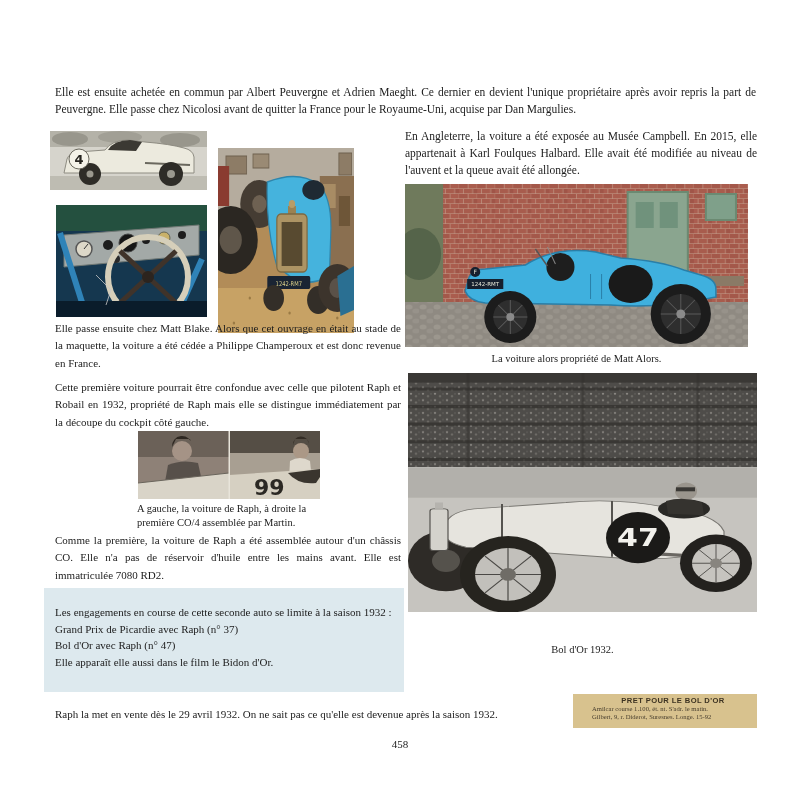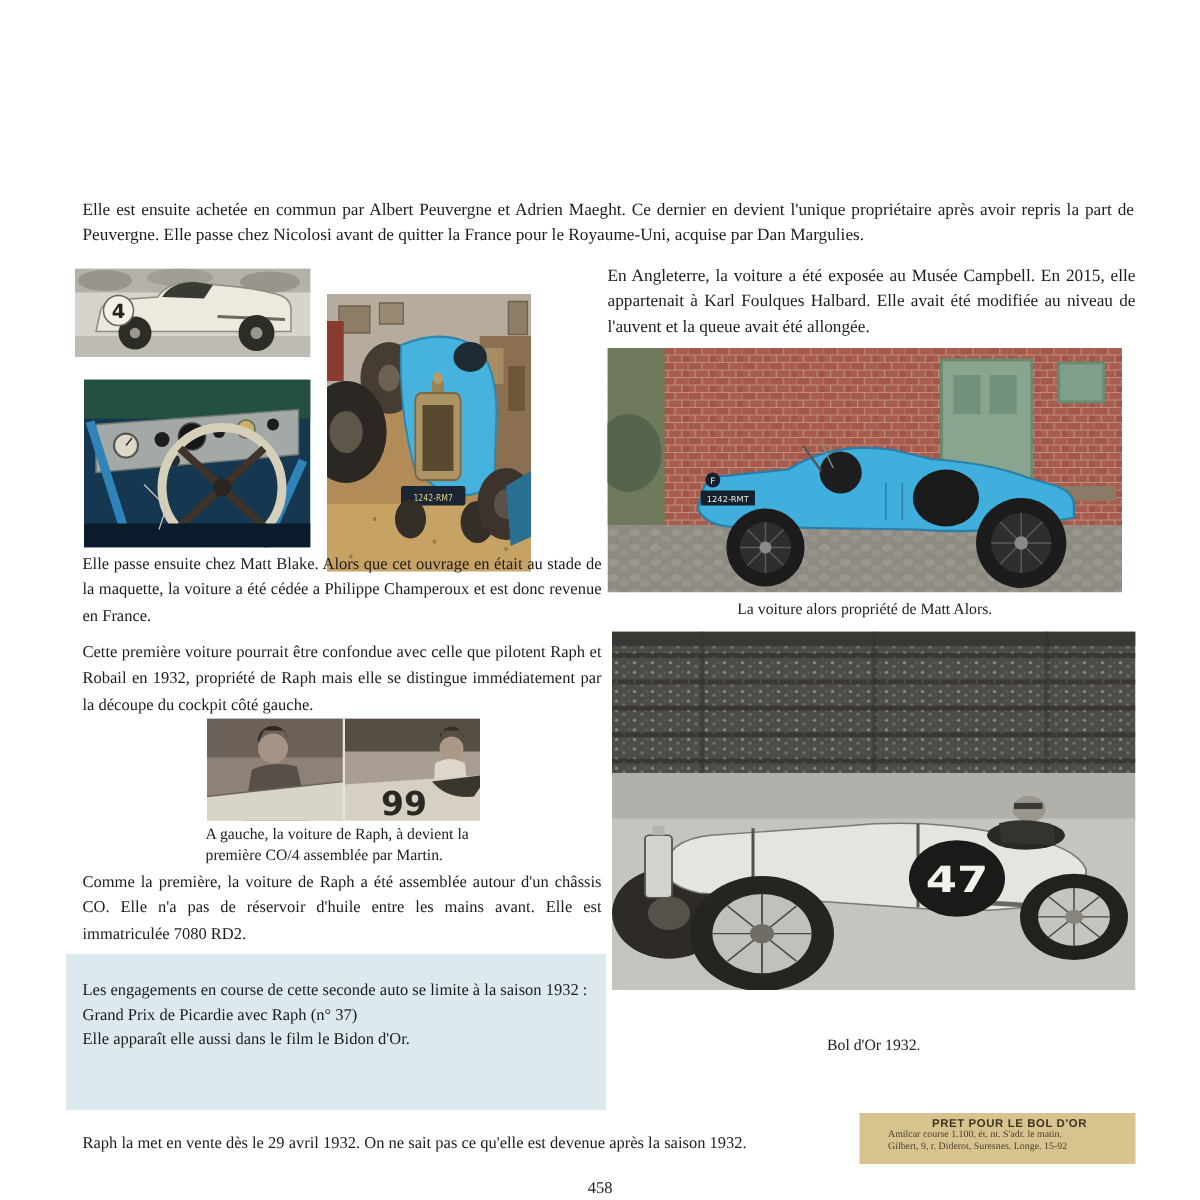--- a/index.html
+++ b/index.html
@@ -1,20 +1,20 @@
 <!DOCTYPE html>
 <html><head>
 <meta charset="utf-8">
 <style>
   html,body{margin:0;padding:0;}
   body{
     width:800px;height:800px;background:#ffffff;position:relative;
     font-family:"Liberation Serif", serif;color:#1c1c1c;overflow:hidden;
   }
-  .abs{position:absolute;margin-top:48px;}
+  .abs{position:absolute;}
   .para{font-size:11.5px;line-height:17px;text-align:justify;}
   .para-sm{font-size:11px;line-height:17.3px;text-align:justify;}
   .caption{font-size:10.5px;line-height:13.5px;text-align:center;color:#222;}
   .photo{display:block;}
   .photo svg{display:block;width:100%;height:100%;}
   #intro-para{left:55px;top:84px;width:701px;}
   #photo-car4{left:50px;top:131px;width:157px;height:59px;}
   #photo-cockpit{left:56px;top:205px;width:151px;height:112px;}
   #photo-workshop{left:218px;top:148px;width:136px;height:185px;}
   #england-para{left:405px;top:128px;width:352px;}
@@ -223,29 +223,30 @@
     <path d="M155,14 A8,8 0 0 1 171,13 L169,8 L157,8 Z" fill="#332c25"></path>
     <path d="M150,68 L152,30 Q162,24 172,30 L176,68 Z" fill="#ded8cc"></path>
     <polygon points="91,44 182,38 182,68 91,68" fill="#d6d0c2"></polygon>
     <path d="M150,42 Q160,54 178,52 L182,46 L182,38 Z" fill="#3a352e"></path>
     <text x="116" y="64" font-family="DejaVu Sans, sans-serif" font-size="22" font-weight="bold" fill="#2b2823">99</text>
     <rect x="90.5" width="1.5" height="68" fill="#e8e4da"></rect>
   </svg>
 </div>
 
 <div class="abs caption" id="caption-raph" style="text-align:left;">
-  <div>A gauche, la voiture de Raph, à devient la</div>
+  <div>A gauche, la voiture de Raph, à droite la</div>
   <div>première CO/4 assemblée par Martin.</div>
 </div>
 
 <div class="abs para-sm" id="chassis-para">Comme la première, la voiture de Raph a été assemblée autour d'un châssis CO. Elle n'a pas de réservoir d'huile entre les mains avant. Elle est immatriculée 7080 RD2.</div>
 
 <div class="abs" id="engagements-highlight" style="background-color: rgb(221, 233, 238);">
   <div>Les engagements en course de cette seconde auto se limite à la saison 1932 :</div>
   <div>Grand Prix de Picardie avec Raph (n° 37)</div>
+  <div>Bol d'Or avec Raph (n° 47)</div>
   <div>Elle apparaît elle aussi dans le film le Bidon d'Or.</div>
 </div>
 
 <div class="abs photo" id="photo-bol-dor">
   <svg viewBox="0 0 349 299" preserveAspectRatio="none">
     <defs>
       <pattern id="pE-crowd" width="12" height="8" patternUnits="userSpaceOnUse">
         <rect width="12" height="8" fill="#4e4c49"></rect>
         <circle cx="3" cy="2" r="1.2" fill="#8d8a85"></circle>
         <circle cx="8" cy="5" r="1.3" fill="#706d68"></circle>

